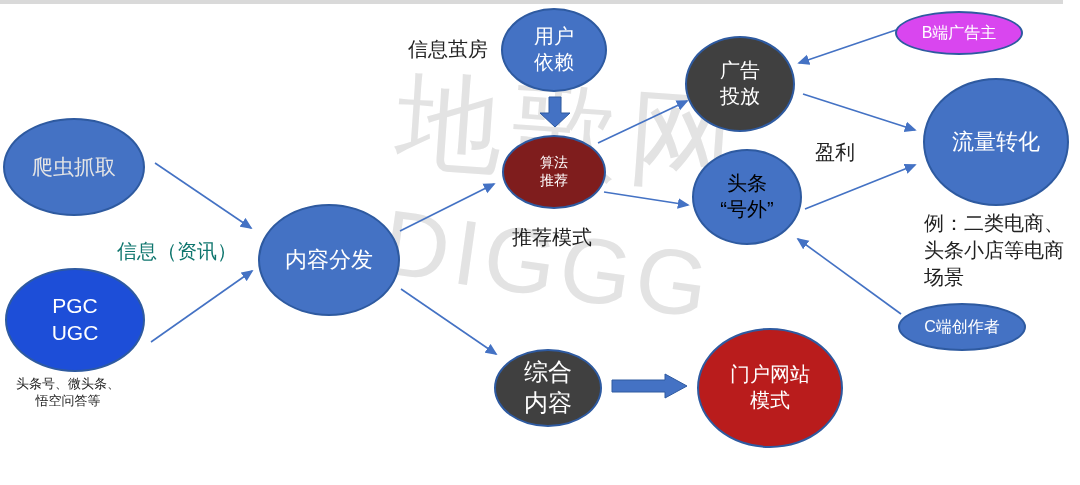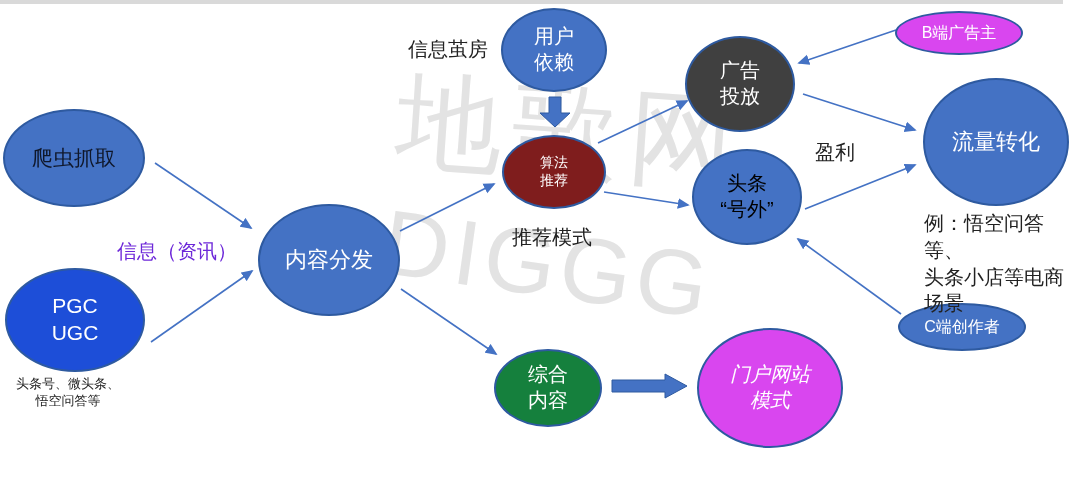--- a/index.html
+++ b/index.html
@@ -54,44 +54,44 @@
       <line x1="604" y1="192" x2="688" y2="205" stroke="#4472C4" stroke-width="1.6" marker-end="url(#arrowhead)"></line>
       <line x1="896" y1="30" x2="799" y2="63" stroke="#4472C4" stroke-width="1.6" marker-end="url(#arrowhead)"></line>
       <line x1="803" y1="94" x2="915" y2="130" stroke="#4472C4" stroke-width="1.6" marker-end="url(#arrowhead)"></line>
       <line x1="805" y1="209" x2="915" y2="165" stroke="#4472C4" stroke-width="1.6" marker-end="url(#arrowhead)"></line>
       <line x1="901" y1="314" x2="798" y2="239" stroke="#4472C4" stroke-width="1.6" marker-end="url(#arrowhead)"></line>
       <polygon points="549,97 561,97 561,113 570,113 555,127 540,113 549,113" fill="#4472C4" stroke="#2E5AA0" stroke-width="1"></polygon>
       <polygon points="612,380 665,380 665,374 687,386 665,398 665,392 612,392" fill="#4472C4" stroke="#2E5AA0" stroke-width="1"></polygon>
     </svg>
 
   <div id="nodes">
-      <div class="node" style="left: 3px; top: 109px; width: 142px; height: 98px; font-size: 21px; background: rgb(68, 114, 196); border: 2px solid rgb(46, 90, 160); color: #0f172a;">爬虫抓取</div>
+      <div class="node" style="left: 3px; top: 118px; width: 142px; height: 98px; font-size: 21px; background: rgb(68, 114, 196); border: 2px solid rgb(46, 90, 160); color: #e5e5e5;">爬虫抓取</div>
       <div class="node" style="left: 5px; top: 268px; width: 140px; height: 104px; font-size: 21px; background: #1d4ed8; border: 2px solid rgb(46, 90, 160); color: rgb(255, 255, 255);">PGC
 UGC</div>
       <div class="node" style="left: 258px; top: 204px; width: 142px; height: 112px; font-size: 22px; background: rgb(68, 114, 196); border: 2px solid rgb(46, 90, 160); color: rgb(255, 255, 255);">内容分发</div>
       <div class="node" style="left: 501px; top: 8px; width: 106px; height: 84px; font-size: 20px; background: rgb(68, 114, 196); border: 2px solid rgb(46, 90, 160); color: rgb(255, 255, 255);">用户
 依赖</div>
       <div class="node" style="left: 502px; top: 135px; width: 104px; height: 74px; font-size: 14px; background: #7f1d1d; border: 2px solid rgb(46, 90, 160); color: rgb(255, 255, 255);">算法
 推荐</div>
       <div class="node" style="left: 685px; top: 36px; width: 110px; height: 96px; font-size: 20px; background: #404040; border: 2px solid rgb(46, 90, 160); color: rgb(255, 255, 255);">广告
 投放</div>
       <div class="node" style="left: 692px; top: 149px; width: 110px; height: 96px; font-size: 20px; background: rgb(68, 114, 196); border: 2px solid rgb(46, 90, 160); color: #000000;">头条
 “号外”</div>
       <div class="node" style="left: 895px; top: 11px; width: 128px; height: 44px; font-size: 16px; background: #d946ef; border: 2px solid rgb(46, 90, 160); color: rgb(255, 255, 255);">B端广告主</div>
       <div class="node" style="left: 923px; top: 78px; width: 146px; height: 128px; font-size: 22px; background: rgb(68, 114, 196); border: 2px solid rgb(46, 90, 160); color: rgb(255, 255, 255);">流量转化</div>
       <div class="node" style="left: 898px; top: 303px; width: 128px; height: 48px; font-size: 16px; background: rgb(68, 114, 196); border: 2px solid rgb(46, 90, 160); color: rgb(255, 255, 255);">C端创作者</div>
-      <div class="node" style="left: 494px; top: 349px; width: 108px; height: 78px; font-size: 20px; background: #15803d; border: 2px solid rgb(46, 90, 160); color: rgb(255, 255, 255);">综合
+      <div class="node" style="left: 494px; top: 349px; width: 108px; height: 78px; font-size: 24px; background: #404040; border: 2px solid rgb(46, 90, 160); color: rgb(255, 255, 255);">综合
 内容</div>
-      <div class="node" style="left: 697px; top: 328px; width: 146px; height: 120px; font-size: 20px; background: #d946ef; border: 2px solid rgb(46, 90, 160); color: rgb(255, 255, 255); font-style: italic;">门户网站
+      <div class="node" style="left: 697px; top: 328px; width: 146px; height: 120px; font-size: 20px; background: #b91c1c; border: 2px solid rgb(46, 90, 160); color: rgb(255, 255, 255);">门户网站
 模式</div>
     </div>
   <div id="labels">
       <div class="label" style="left: 408px; top: 36px; font-size: 20px; color: rgb(34, 34, 34);">信息茧房</div>
-      <div class="label" style="left: 117px; top: 238px; font-size: 20px; color: #6d28d9;">信息（资讯）</div>
+      <div class="label" style="left: 117px; top: 238px; font-size: 20px; color: #0f766e;">信息（资讯）</div>
       <div class="label" style="left: 16px; top: 375px; font-size: 13px; color: rgb(34, 34, 34); text-align: center;">头条号、微头条、
 悟空问答等</div>
       <div class="label" style="left: 512px; top: 224px; font-size: 20px; color: rgb(34, 34, 34);">推荐模式</div>
       <div class="label" style="left: 815px; top: 139px; font-size: 20px; color: rgb(34, 34, 34);">盈利</div>
-      <div class="label" style="left: 924px; top: 210px; font-size: 20px; color: rgb(34, 34, 34);">例：悟空问答等、
+      <div class="label" style="left: 924px; top: 210px; font-size: 20px; color: rgb(34, 34, 34);">例：二类电商、
 头条小店等电商
 场景</div>
     </div>
 </div>
 
 </body></html>

